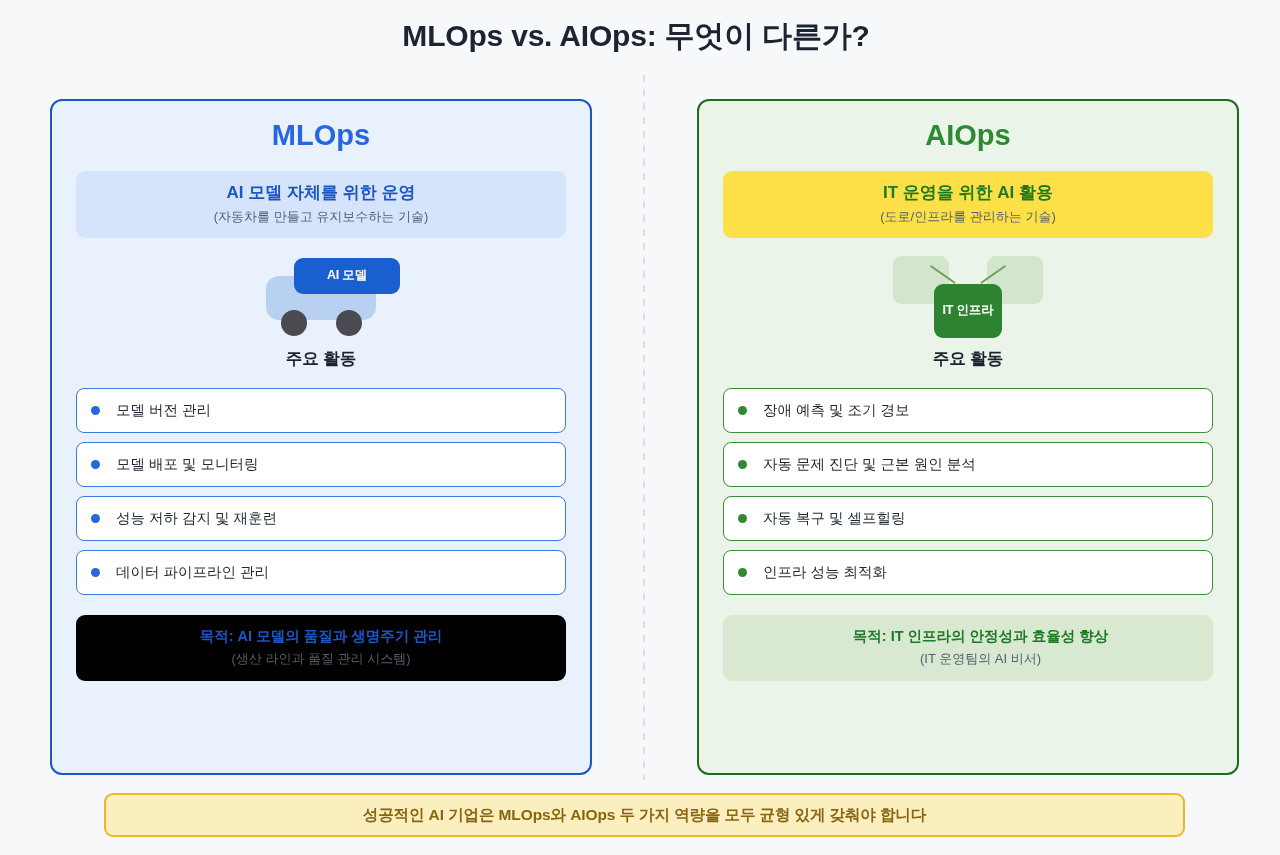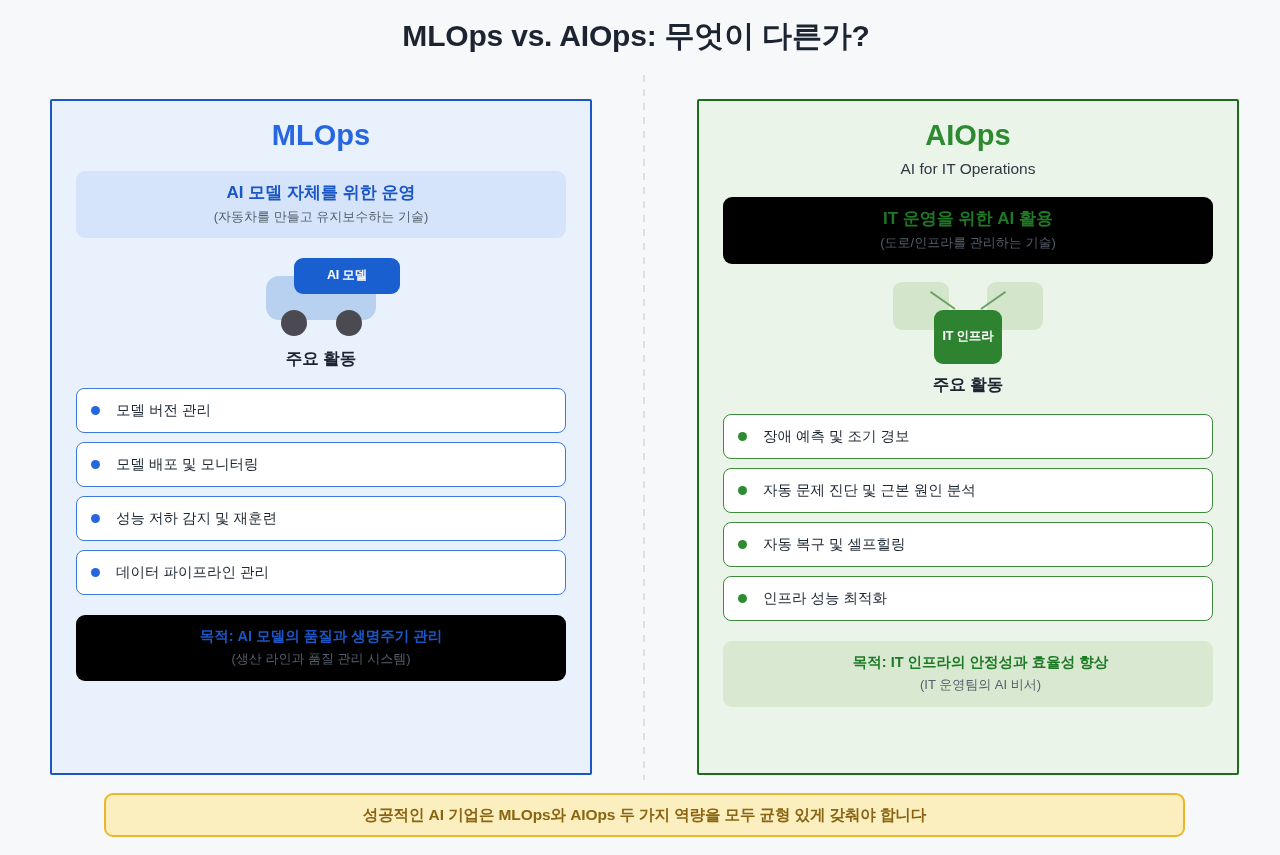--- a/index.html
+++ b/index.html
@@ -43,21 +43,21 @@
     background-size: 2px 14px;
     background-repeat: repeat-y;
   }
 
   
   .panel {
     position: absolute;
     top: 99px;
     width: 542px;
     height: 676px;
-    border-radius: 2px;
+    border-radius: 12px;
     border-width: 2px;
     border-style: solid;
     padding: 18px 24px 0 24px;
   }
   .panel-left  { left: 50px;  background: #e9f1fd; border-color: #1a56c4; }
   .panel-right { left: 697px; background: #ebf4e8; border-color: #1d6b1f; }
 
   .panel-title {
     text-align: center;
     font-size: 29px;
@@ -75,21 +75,21 @@
   }
 
   
   .concept {
     margin-top: 19px;
     border-radius: 9px;
     padding: 11px 10px 12px 10px;
     text-align: center;
   }
   .panel-left  .concept { background: #d6e4fb; }
-  .panel-right .concept { background: #000000; }
+  .panel-right .concept { background: #fde047; }
 
   .concept-main {
     font-size: 17px;
     font-weight: bold;
     line-height: 1.25;
   }
   .panel-left  .concept-main { color: #1a56c4; }
   .panel-right .concept-main { color: #1d7a24; }
 
   .concept-sub {
@@ -323,21 +323,20 @@
     <div class="purpose">
       <div class="purpose-main">목적: AI 모델의 품질과 생명주기 관리</div>
       <div class="purpose-sub">(생산 라인과 품질 관리 시스템)</div>
     </div>
 
   </div>
 
   <div class="panel panel-right">
 
     <div class="panel-title">AIOps</div>
-    <div class="panel-subtitle">AI for IT Operations</div>
 
     <div class="concept">
       <div class="concept-main">IT 운영을 위한 AI 활용</div>
       <div class="concept-sub">(도로/인프라를 관리하는 기술)</div>
     </div>
 
     <div class="icon-area">
       <div class="infra">
         <div class="infra-node n1"></div>
         <div class="infra-node n2"></div>

